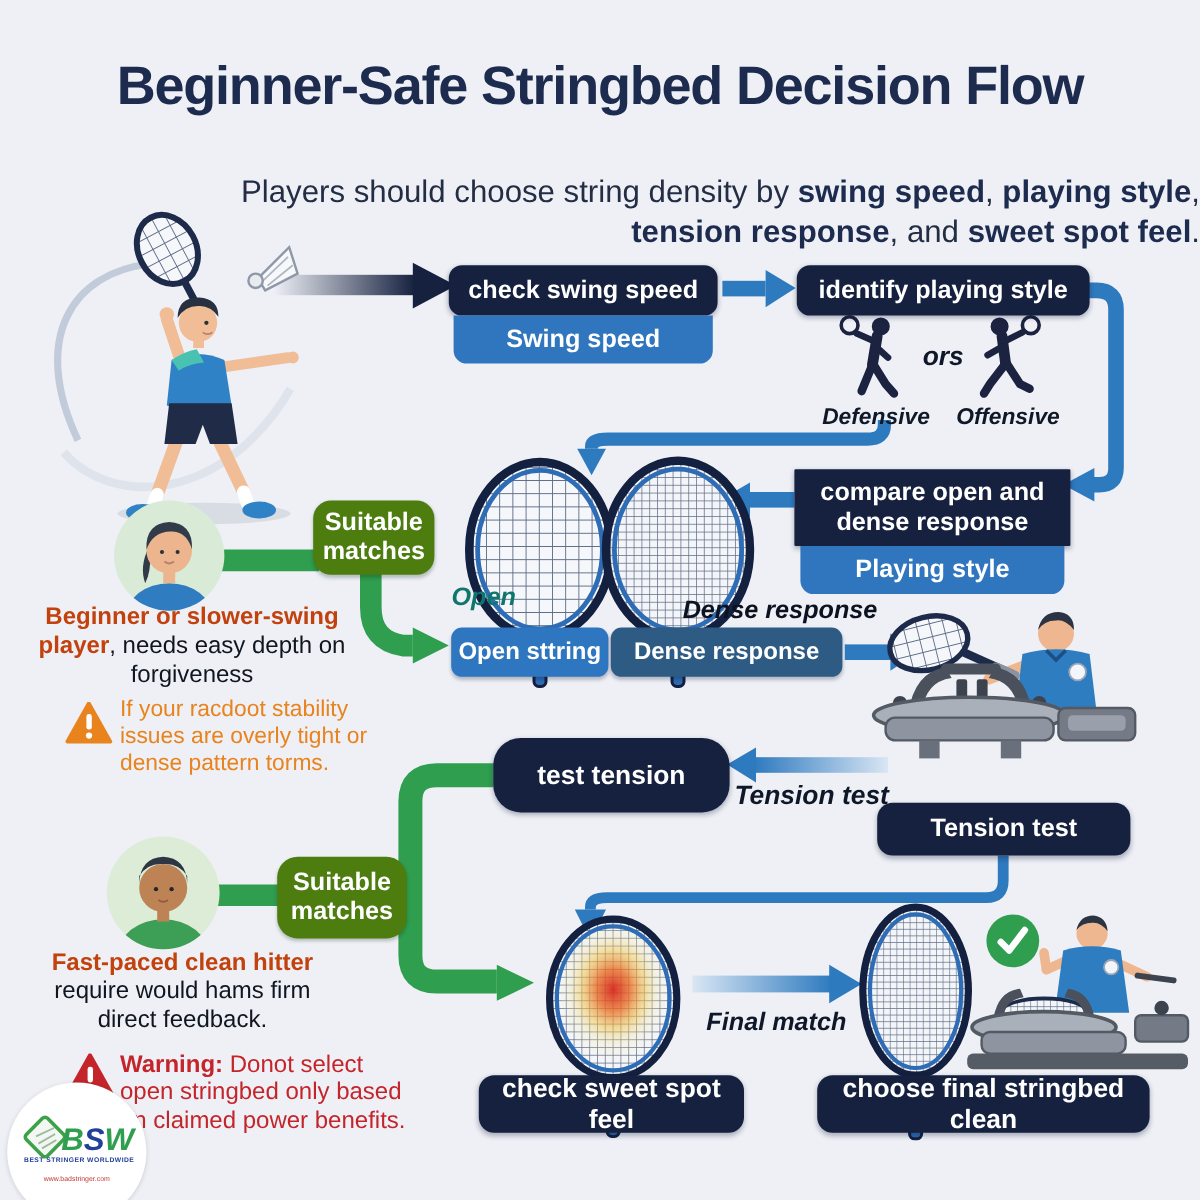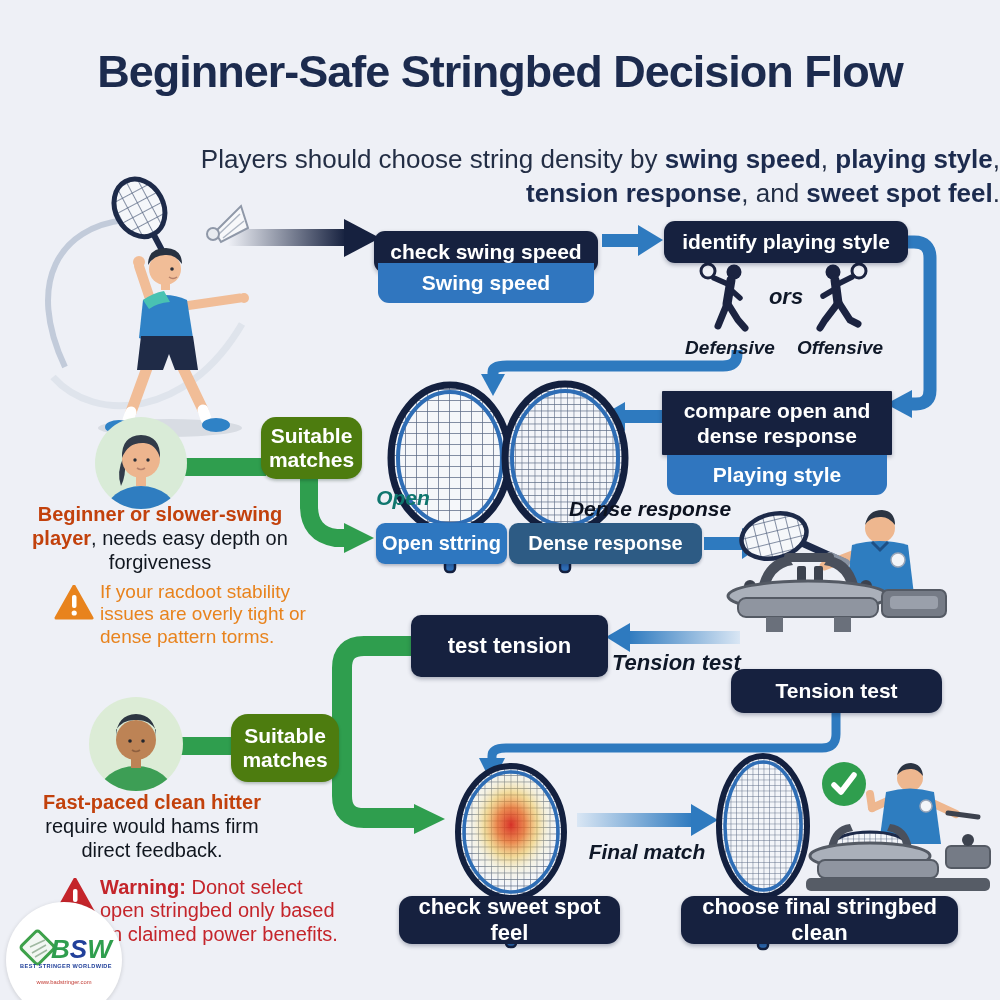--- a/index.html
+++ b/index.html
@@ -156,21 +156,21 @@
       <path d="M108,128 q10,-7 21,-9 l6,11 q-13,1 -21,7 z" fill="#49c2b2"></path>
       <path d="M106,164 L158,164 L163,198 L140,198 L134,182 L128,198 L102,198 Z" fill="#1f2b47"></path>
       <rect x="126" y="108" width="9" height="10" fill="#f1bd97"></rect>
       <circle cx="130" cy="97" r="16" fill="#f1bd97"></circle>
       <path d="M113,93 Q113,76 131,76 Q147,77 147,92 Q140,82 130,83 Q119,83 113,93 Z" fill="#273140"></path>
       <circle cx="137" cy="97" r="1.8" fill="#2a2f38"></circle>
       <path d="M134,105 q4,3 8,0" stroke="#b5806a" stroke-width="1.5" fill="none"></path>
     </g>
   </svg>
 
-  <div class="node dark" style="left:374px;top:231px;width:224px;height:42px;font-size:21px">
+  <div class="node dark" style="left:374px;top:221px;width:224px;height:42px;font-size:21px">
       <span>check swing speed</span>
     </div>
   <div class="node blue" style="left:378px;top:263px;width:216px;height:40px;font-size:21px">
       <span>Swing speed</span>
     </div>
 
   <div class="node dark" style="left:664px;top:221px;width:244px;height:42px;font-size:21px">
       <span>identify playing style</span>
     </div>
 
@@ -251,21 +251,21 @@
       <circle cx="154" cy="88" r="6" fill="#3c424e"></circle>
       <ellipse cx="96" cy="98" rx="80" ry="15" fill="#aab0ba" stroke="#545a64" stroke-width="3"></ellipse>
       <rect x="26" y="100" width="140" height="19" rx="8" fill="#8f95a0" stroke="#545a64" stroke-width="2"></rect>
       <rect x="170" y="92" width="64" height="27" rx="6" fill="#757b86" stroke="#545a64" stroke-width="2"></rect>
       <rect x="178" y="98" width="48" height="13" rx="4" fill="#9aa0ab"></rect>
       <rect x="54" y="119" width="17" height="15" fill="#6a707b"></rect>
       <rect x="122" y="119" width="17" height="15" fill="#6a707b"></rect>
     </g>
   </svg>
 
-  <div class="node dark" style="left:411px;top:615px;width:197px;height:62px;font-size:22px;border-radius:10px">
+  <div class="node dark" style="left:411px;top:615px;width:197px;height:62px;font-size:22px;border-radius:23px">
       <span>test tension</span>
     </div>
   <div class="lbl" style="left:612px;top:650px;width:160px;font-size:22px;text-align:left">Tension test</div>
   <div class="node dark" style="left:731px;top:669px;width:211px;height:44px;font-size:21px;border-radius:13px">
       <span>Tension test</span>
     </div>
 
   <svg class="illus" style="left:94px;top:416px" width="94" height="94" viewBox="0 0 94 94">
     <clipPath id="av1">
         <circle cx="47" cy="47" r="46"></circle>

